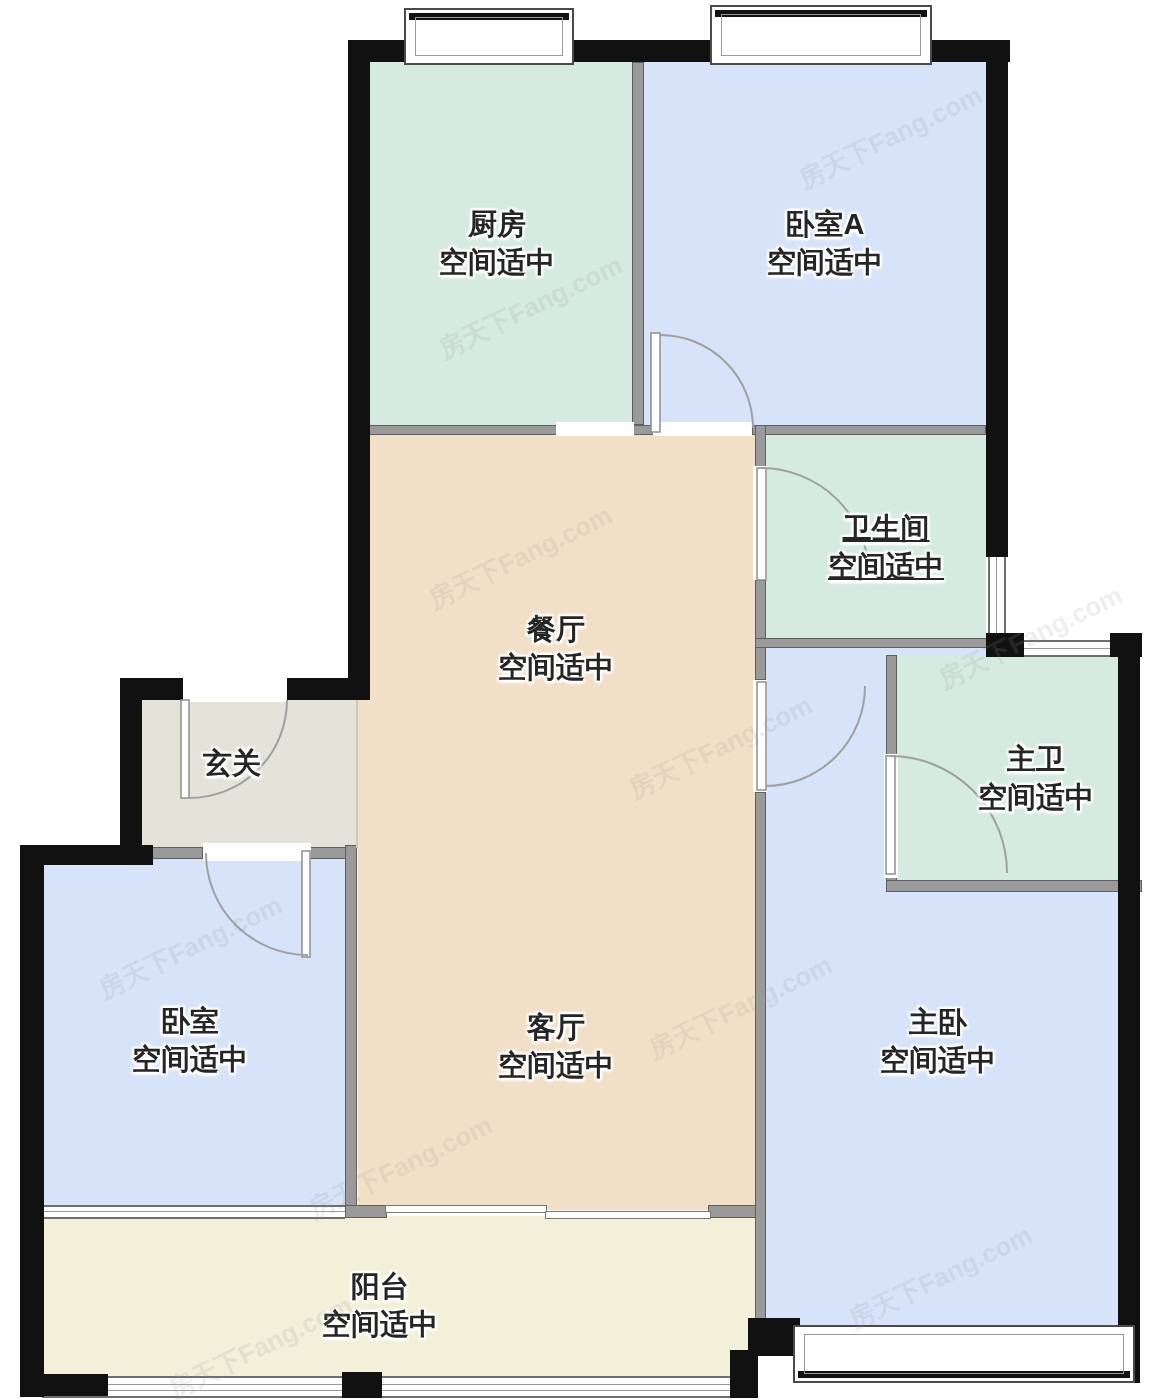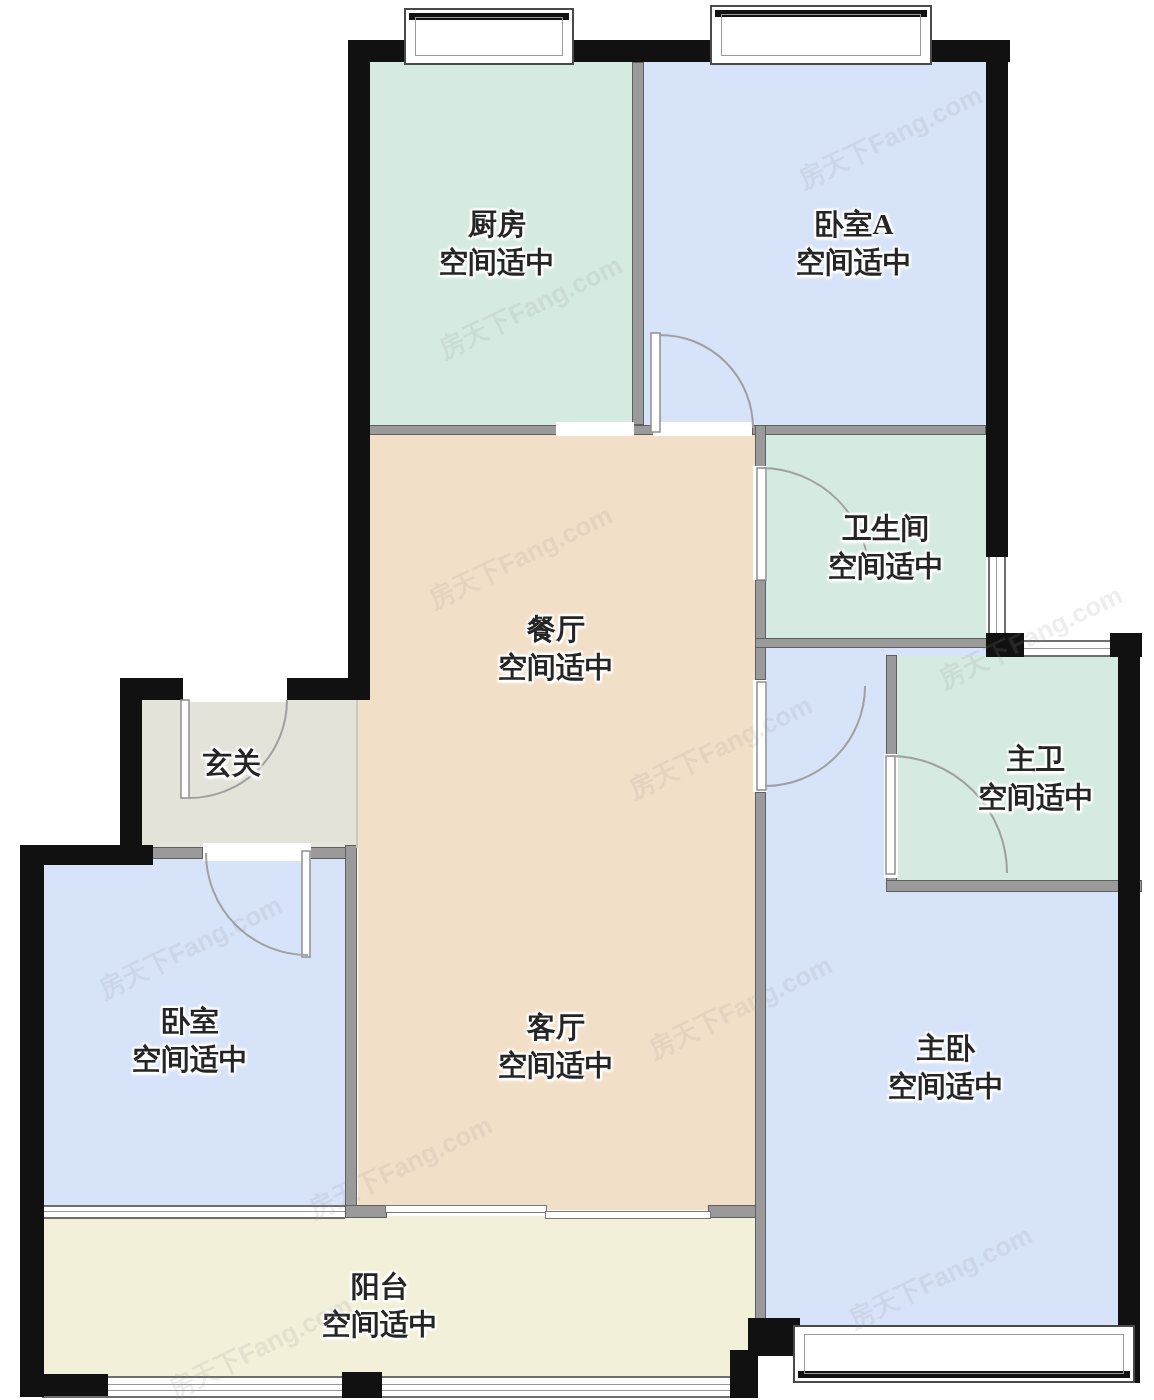--- a/index.html
+++ b/index.html
@@ -141,25 +141,25 @@
       <path d="M890 756 A117 117 0 0 1 1007 873"></path>
       <path d="M287 700 A98 98 0 0 1 189 798"></path>
       <path d="M206 853 A102 102 0 0 0 308 955"></path>
     </g>
   </svg>
 
   <div class="label" style="left:497px;top:243px;">
     <div>厨房</div>
     <div>空间适中</div>
   </div>
-  <div class="label" style="left:854px;top:243px;font-family:Liberation Serif, serif;">
+  <div class="label" style="left:825px;top:243px;">
     <div>卧室A</div>
     <div>空间适中</div>
   </div>
-  <div class="label" style="left:886px;top:547px;">
+  <div class="label" style="left:886px;top:547px;text-decoration:underline;">
     <div>卫生间</div>
     <div>空间适中</div>
   </div>
   <div class="label" style="left:556px;top:648px;">
     <div>餐厅</div>
     <div>空间适中</div>
   </div>
   <div class="label" style="left:232px;top:763px;">
     <div>玄关</div>
   </div>
@@ -168,21 +168,21 @@
     <div>空间适中</div>
   </div>
   <div class="label" style="left:190px;top:1040px;">
     <div>卧室</div>
     <div>空间适中</div>
   </div>
   <div class="label" style="left:556px;top:1046px;">
     <div>客厅</div>
     <div>空间适中</div>
   </div>
-  <div class="label" style="left:938px;top:1067px;margin-left:8px;">
+  <div class="label" style="left:938px;top:1041px;">
     <div>主卧</div>
     <div>空间适中</div>
   </div>
   <div class="label" style="left:380px;top:1305px;">
     <div>阳台</div>
     <div>空间适中</div>
   </div>
 
   <div>
     <span class="wm" style="left:430px;top:290px;">房天下Fang.com</span>

